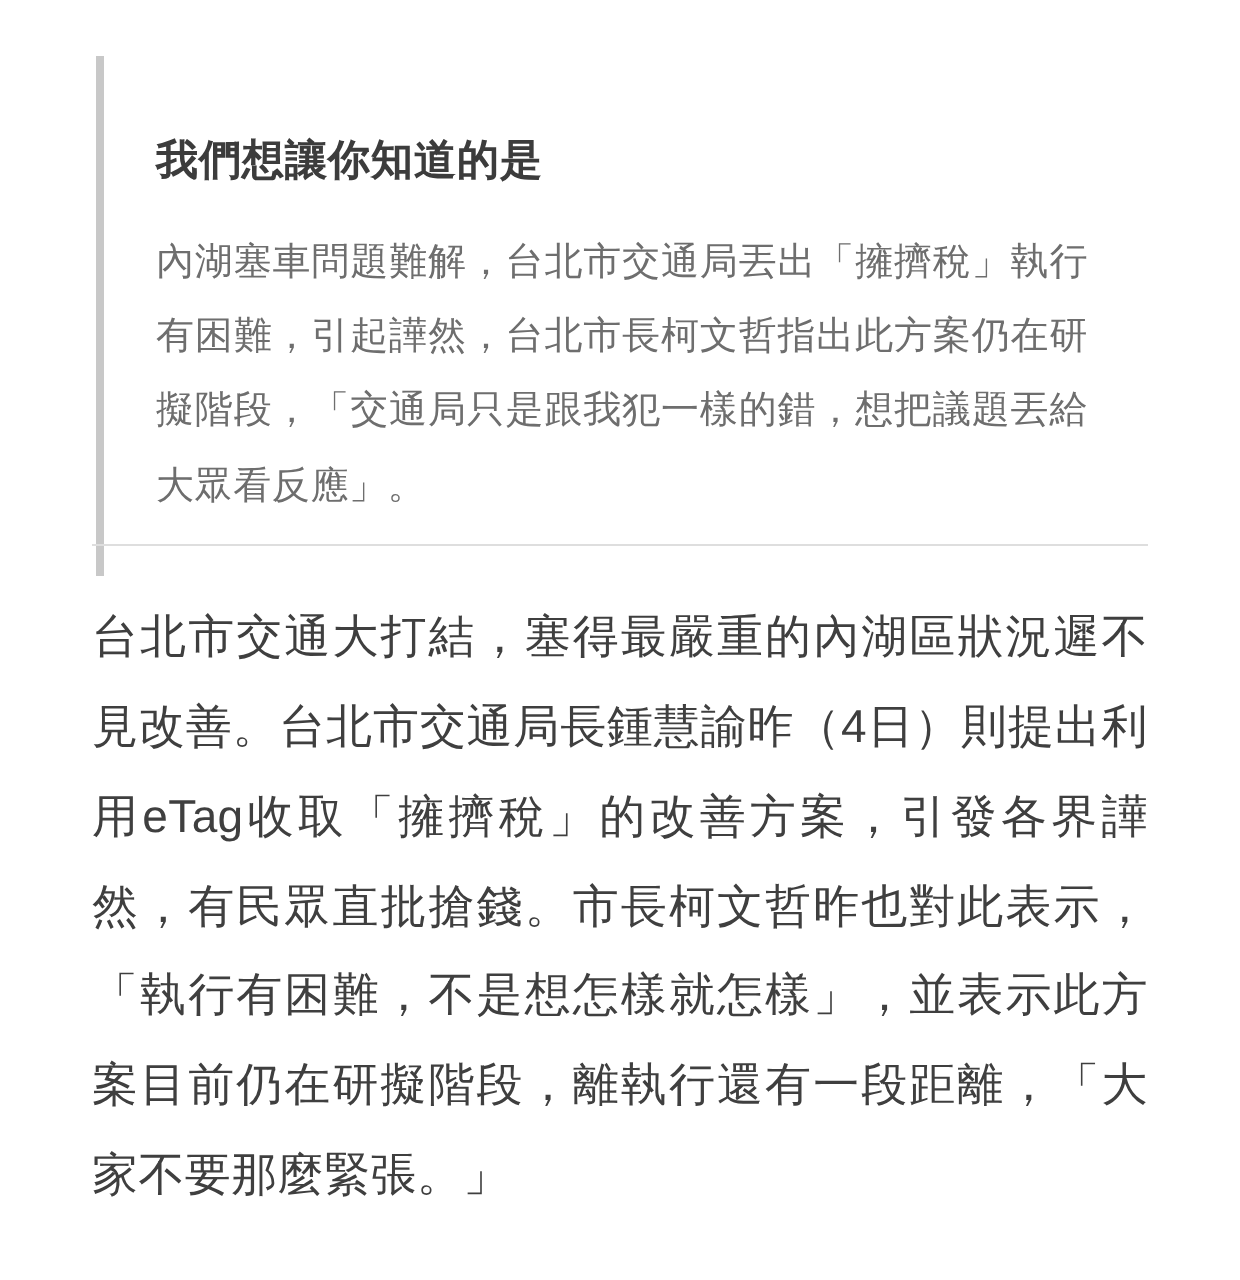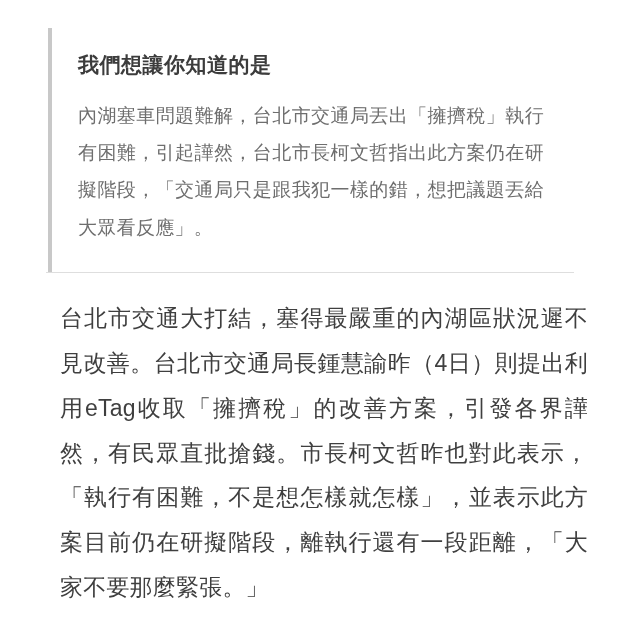--- a/index.html
+++ b/index.html
@@ -28,42 +28,42 @@
     box-sizing: border-box;
     border-left: 4px solid #c8c8c8;
     padding: 22px 28px 26px 26px;
     background: #ffffff;
   }
   .callout-title {
     font-size: 21px;
     font-weight: bold;
     color: #3c3c3c;
     letter-spacing: 0.5px;
-    margin: 0 0 18px 0;
+    margin: 16px 0 18px 0;
     line-height: 1.4;
   }
   .callout-body {
     font-size: 19px;
     color: #6e6e6e;
     line-height: 1.95;
     letter-spacing: 0.3px;
     margin: 0;
     text-align: justify;
   }
   .divider {
     position: absolute;
     left: 46px;
     top: 272px;
     width: 528px;
     height: 1px;
     background: #dedede;
   }
   .article {
     position: absolute;
-    left: 60px;
+    left: 46px;
     top: 296px;
     width: 528px;
     font-size: 23px;
     color: #3f3f3f;
     line-height: 1.95;
     letter-spacing: 0.2px;
     text-align: justify;
     margin: 0;
   }
 </style>

